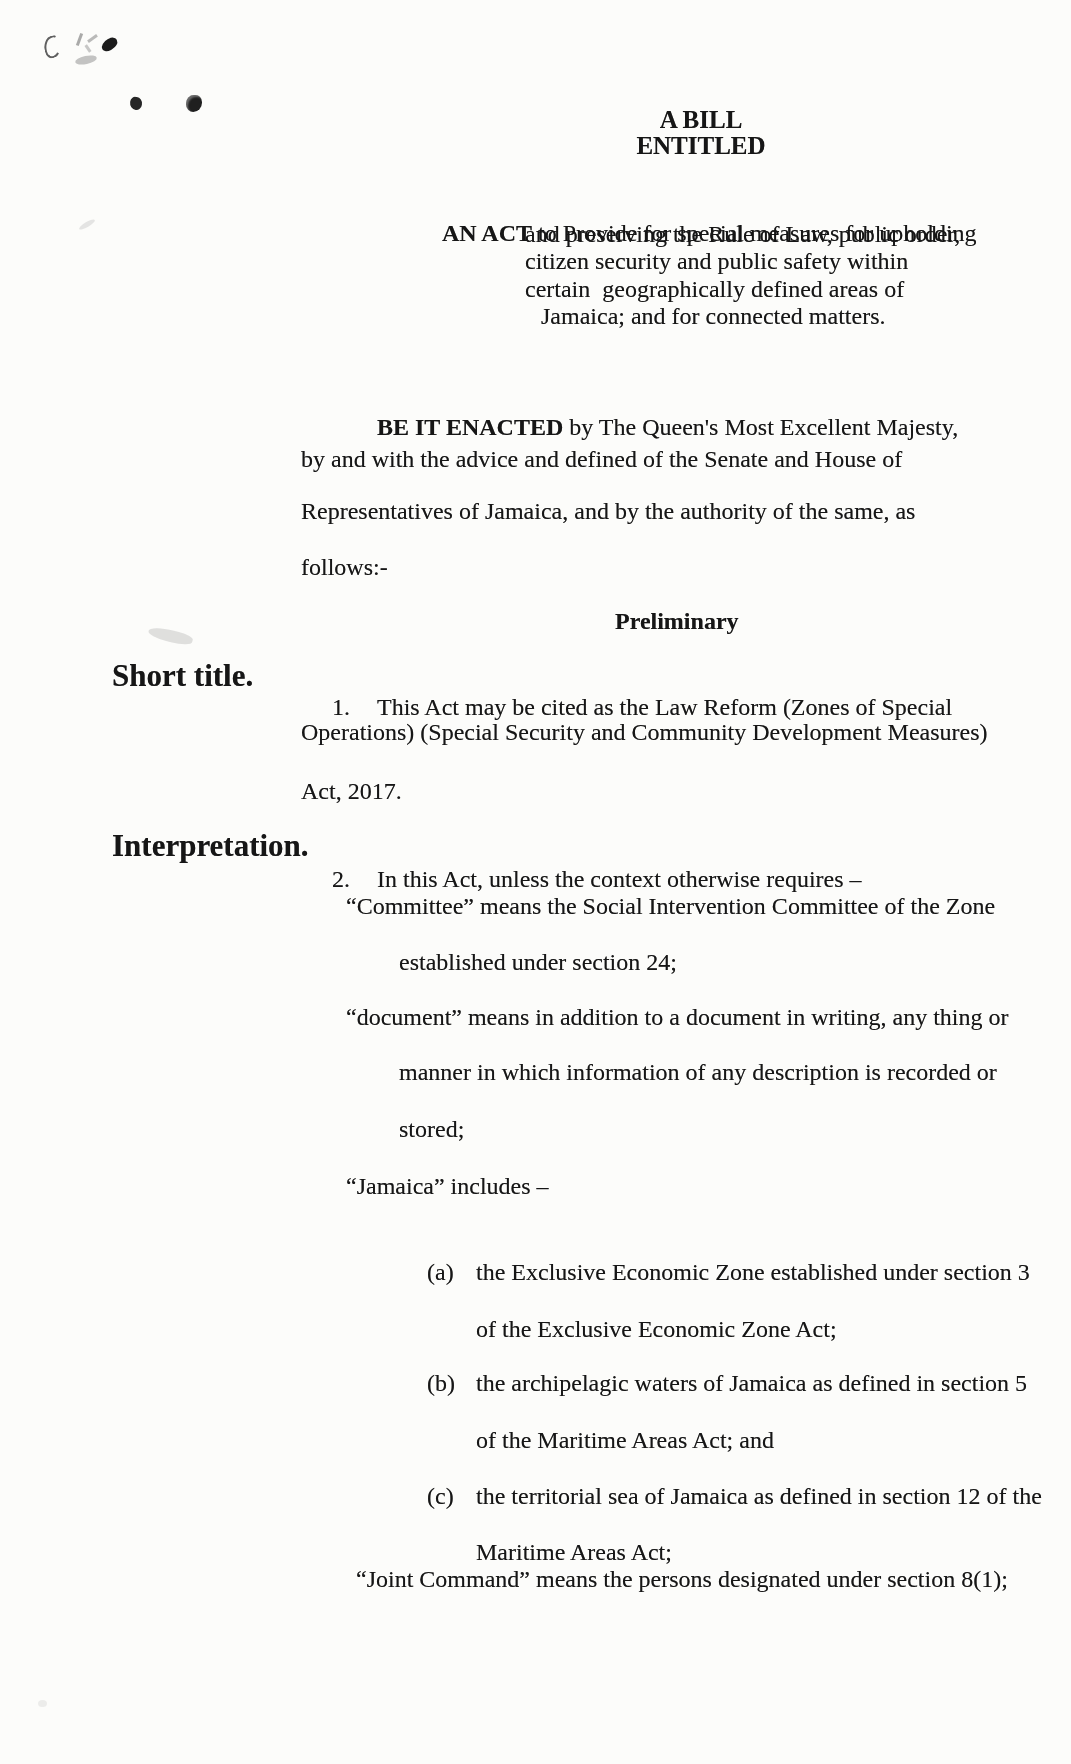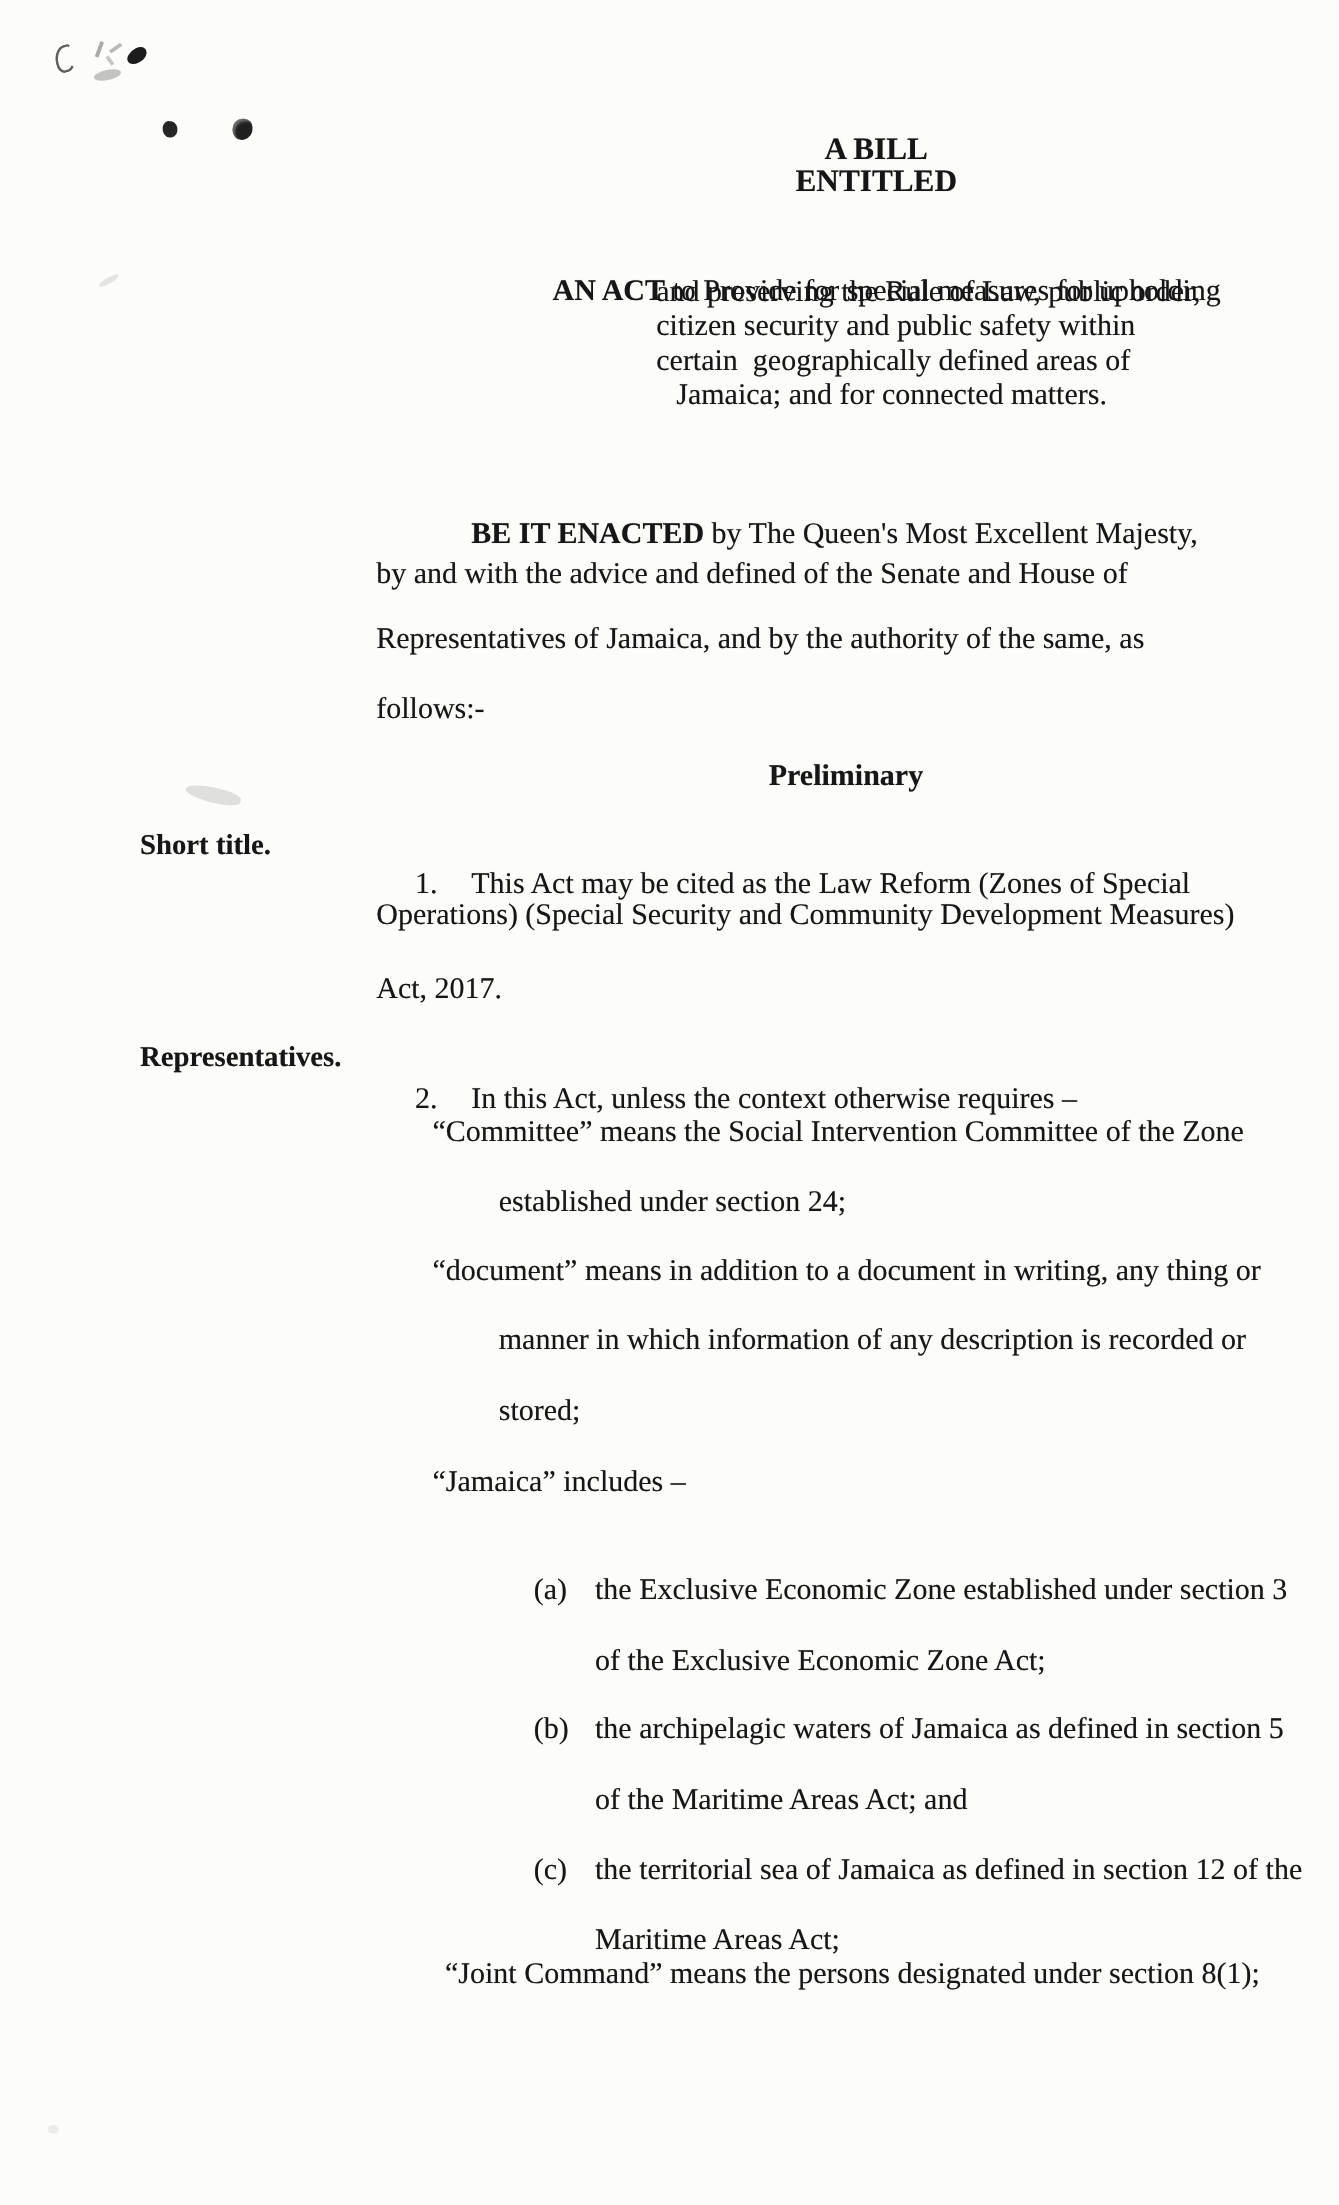--- a/index.html
+++ b/index.html
@@ -9,21 +9,21 @@
     background:#fcfcfa;
     font-family:"Liberation Serif", serif;
     color:#161616;
     overflow:hidden;
     text-shadow:0 0 .6px rgba(10,10,10,.45);
   }
   .ln{position:absolute;white-space:pre;font-size:24px;line-height:30px;}
   .t{position:absolute;white-space:pre;font-size:25px;font-weight:700;line-height:28px;}
   .b{font-weight:700;}
   .i{}
-  .mn{position:absolute;white-space:pre;font-size:23px;font-weight:700;line-height:28px;}
+  .mn{position:absolute;white-space:pre;font-size:31px;font-weight:700;line-height:28px;}
   .num{display:inline-block;width:45px;}
   .mk{display:inline-block;width:49px;}
   .center{text-align:center;}
   .art{position:absolute;}
 </style>
 </head>
 <body>
 
 <div class="page">
 
@@ -59,21 +59,21 @@
 
   <div class="ln b i" style="left:615px;top:606px;">Preliminary</div>
 
   <div class="mn" style="left:112px;top:662px;">Short title.</div>
   <div class="ln" style="left:308px;top:662px;">
     <span class="num">1.</span><span>This Act may be cited as the Law Reform (Zones of Special</span>
   </div>
   <div class="ln" style="left:301px;top:717px;">Operations) (Special Security and Community Development Measures)</div>
   <div class="ln" style="left:301px;top:776px;">Act, 2017.</div>
 
-  <div class="mn" style="left:112px;top:832px;">Representatives.</div>
+  <div class="mn" style="left:112px;top:832px;">Interpretation.</div>
   <div class="ln" style="left:308px;top:834px;">
     <span class="num">2.</span><span>In this Act, unless the context otherwise requires –</span>
   </div>
 
   <div class="ln" style="left:346px;top:891px;">“Committee” means the Social Intervention Committee of the Zone</div>
   <div class="ln" style="left:399px;top:947px;">established under section 24;</div>
 
   <div class="ln" style="left:346px;top:1002px;">“document” means in addition to a document in writing, any thing or</div>
   <div class="ln" style="left:399px;top:1057px;">manner in which information of any description is recorded or</div>
   <div class="ln" style="left:399px;top:1114px;">stored;</div>

